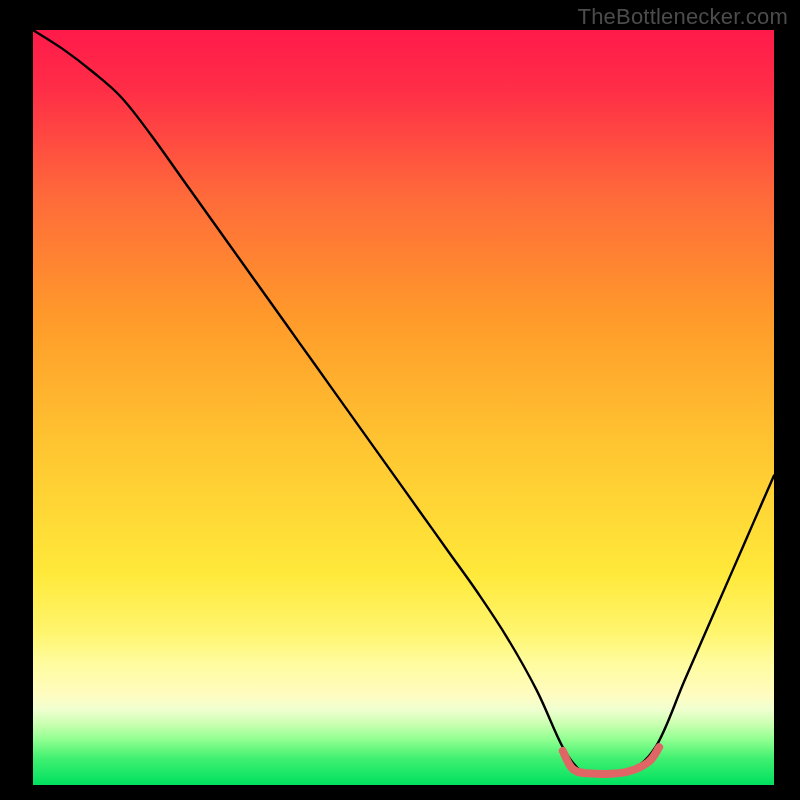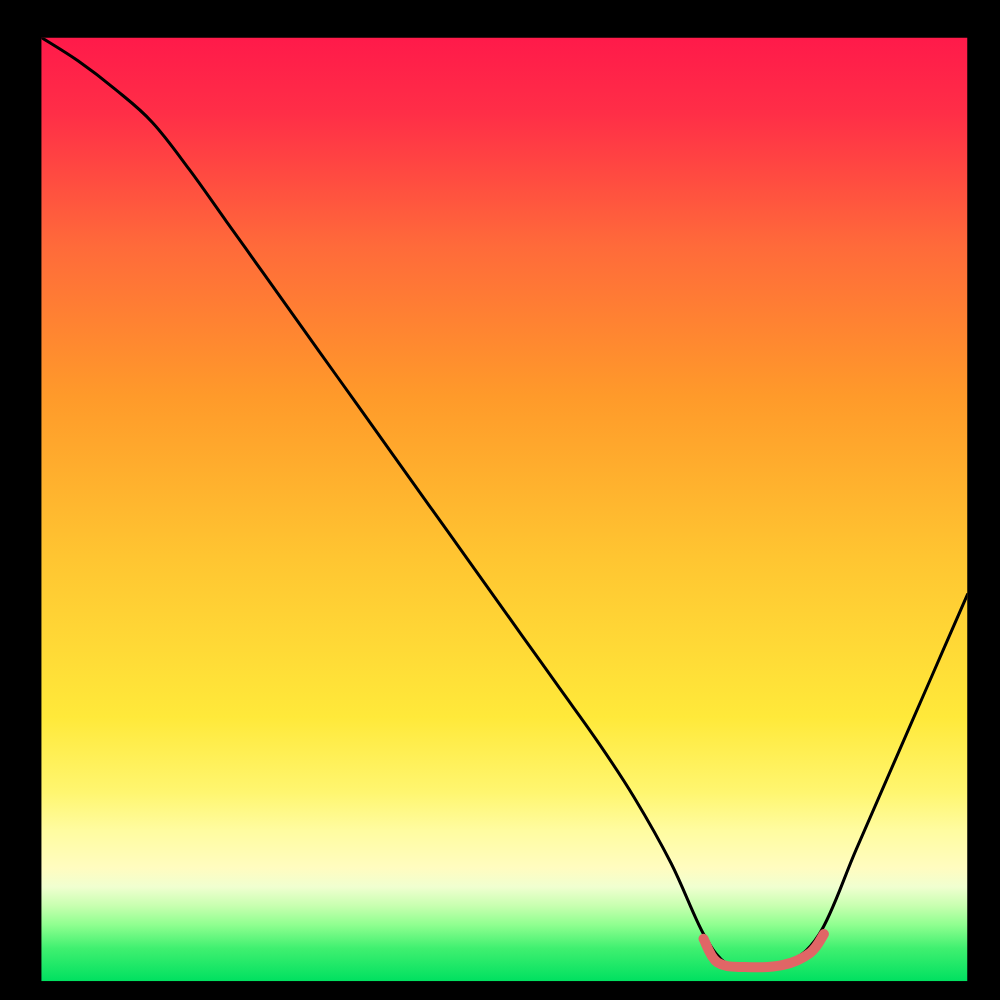--- a/index.html
+++ b/index.html
@@ -32,20 +32,21 @@
     display: block;
     width: 100%;
     height: 100%;
   }
 </style>
 </head>
 <body>
 
 <div class="frame">
 
+  <div class="watermark">TheBottlenecker.com</div>
 
   <div class="plot">
     <svg viewBox="0 0 741 755" preserveAspectRatio="none">
       <defs>
         <linearGradient id="bg-grad" x1="0" y1="0" x2="0" y2="1">
           <stop offset="0%" stop-color="#ff1a4a"></stop>
           <stop offset="8%" stop-color="#ff2e47"></stop>
           <stop offset="22%" stop-color="#ff6a3a"></stop>
           <stop offset="38%" stop-color="#ff9a2a"></stop>
           <stop offset="55%" stop-color="#ffc531"></stop>

